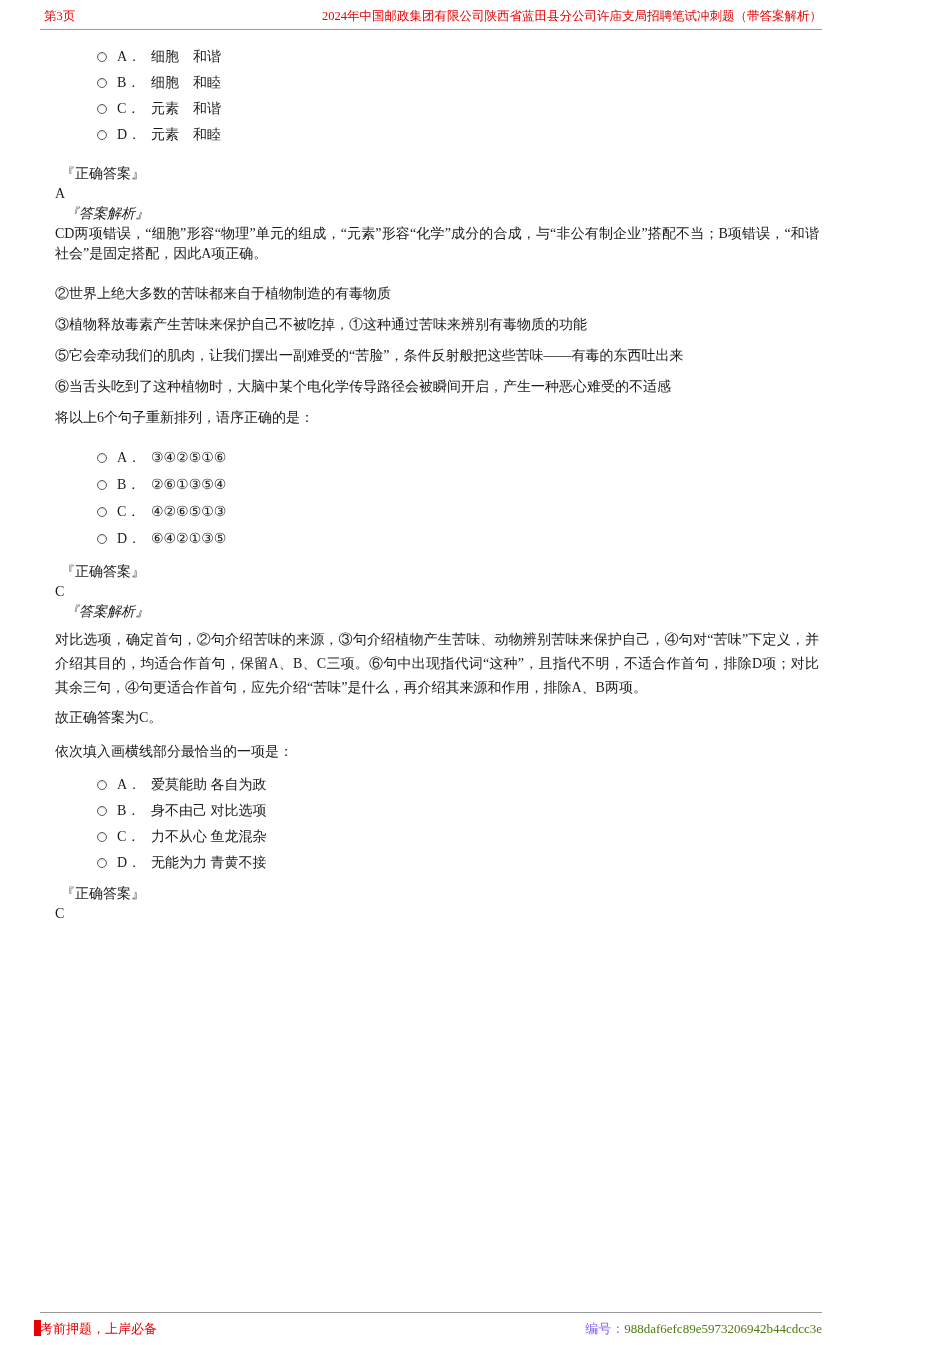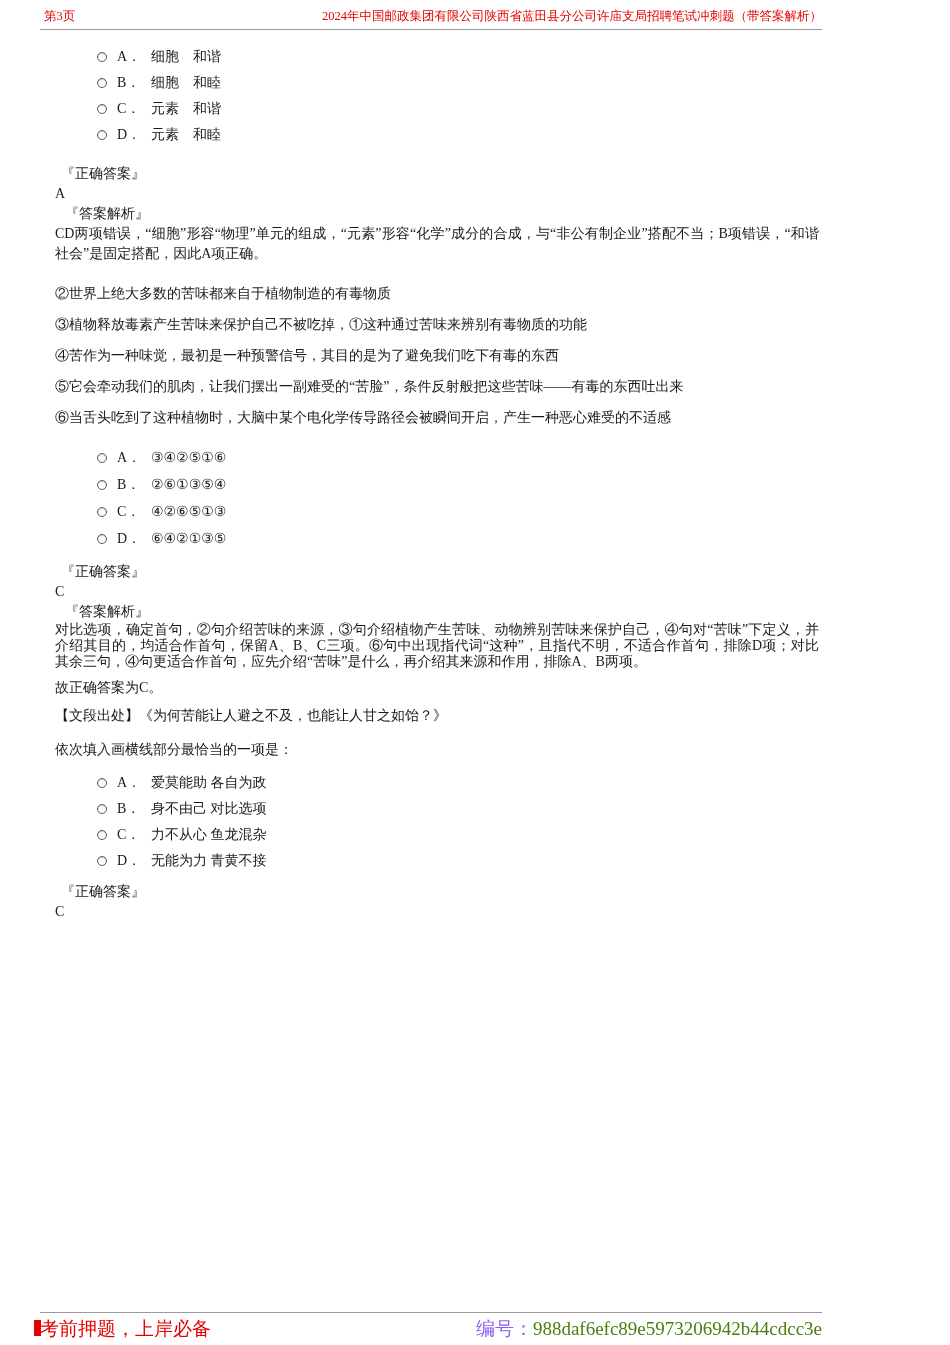--- a/index.html
+++ b/index.html
@@ -32,38 +32,38 @@
   .radio {
     width:10px; height:10px; border:1px solid #5a5a5a; border-radius:50%;
     background:#fdfdfd; margin-right:10px; flex:0 0 auto;
     box-shadow:inset 0 1px 1px rgba(0,0,0,.18);
   }
   .opt-letter { width:34px; flex:0 0 auto; }
 
   .ans-label { margin-top:16px; padding-left:6px; }
   .mt8  { margin-top:8px; }
   .mt10 { margin-top:10px; }
-  .ana-label { padding-left:10px; }
+  .ana-label { padding-left:10px;font-style:italic; }
   .ans-value { }
   .para { text-align:justify; }
-  .para2 { line-height:16px; }
+  .para2 { line-height:24px; margin-top:6px; }
 
   .q6sents { margin-top:20px; }
   .sent { margin-bottom:11px; }
   #g2 { margin-top:16px; }
   .q7 { margin-top:12px; }
   .stem7 { margin-top:14px; }
   #g3 { margin-top:10px; }
 
   
   .footer {
     position:absolute; left:40px; right:42px; bottom:8px;
     border-top:1px solid #9a9a9a; padding-top:7px;
     display:flex; justify-content:space-between;
-    font-size:19px; line-height:17px;
+    font-size:13px; line-height:17px;
   }
   .footer .slogan { color:#e60000; }
   .footer .code-label { color:#8b5cf6; }
   .footer .code-value { color:#4d7c0f; }
   .corner-marker {
     position:absolute; left:34px; bottom:9px;
     width:7px; height:16px; background:#e60000;
   }
 </style>
 </head>
@@ -102,23 +102,23 @@
     </div>
 
     <div class="ans-label">『正确答案』</div>
     <div class="ans-value">A</div>
     <div class="ana-label">『答案解析』</div>
     <p class="para">CD两项错误，“细胞”形容“物理”单元的组成，“元素”形容“化学”成分的合成，与“非公有制企业”搭配不当；B项错误，“和谐社会”是固定搭配，因此A项正确。</p>
 
     <div class="q6sents">
       <p class="sent">②世界上绝大多数的苦味都来自于植物制造的有毒物质</p>
       <p class="sent">③植物释放毒素产生苦味来保护自己不被吃掉，①这种通过苦味来辨别有毒物质的功能</p>
-      <p class="sent">④苦作为一种味觉，最初是一种预警信号，其目的是为了避免我们吃下有毒的东西</p>
       <p class="sent">⑤它会牵动我们的肌肉，让我们摆出一副难受的“苦脸”，条件反射般把这些苦味——有毒的东西吐出来</p>
       <p class="sent">⑥当舌头吃到了这种植物时，大脑中某个电化学传导路径会被瞬间开启，产生一种恶心难受的不适感</p>
+      <p class="stem">将以上6个句子重新排列，语序正确的是：</p>
     </div>
 
     <div class="group" id="g2">
       <div class="opt-row">
         <span class="radio"></span>
         <span class="opt-letter">A．</span>
         <span class="opt-text">③④②⑤①⑥</span>
       </div>
       <div class="opt-row">
         <span class="radio"></span>
@@ -135,21 +135,20 @@
         <span class="opt-letter">D．</span>
         <span class="opt-text">⑥④②①③⑤</span>
       </div>
     </div>
 
     <div class="ans-label mt10" style="margin-top:10px">『正确答案』</div>
     <div class="ans-value">C</div>
     <div class="ana-label">『答案解析』</div>
     <p class="para para2">对比选项，确定首句，②句介绍苦味的来源，③句介绍植物产生苦味、动物辨别苦味来保护自己，④句对“苦味”下定义，并介绍其目的，均适合作首句，保留A、B、C三项。⑥句中出现指代词“这种”，且指代不明，不适合作首句，排除D项；对比其余三句，④句更适合作首句，应先介绍“苦味”是什么，再介绍其来源和作用，排除A、B两项。</p>
     <p class="mt8">故正确答案为C。</p>
-    <p class="mt8">【文段出处】《为何苦能让人避之不及，也能让人甘之如饴？》</p>
 
     <p class="stem7">依次填入画横线部分最恰当的一项是：</p>
 
     <div class="group" id="g3">
       <div class="opt-row">
         <span class="radio"></span>
         <span class="opt-letter">A．</span>
         <span class="opt-text">爱莫能助 各自为政</span>
       </div>
       <div class="opt-row">

